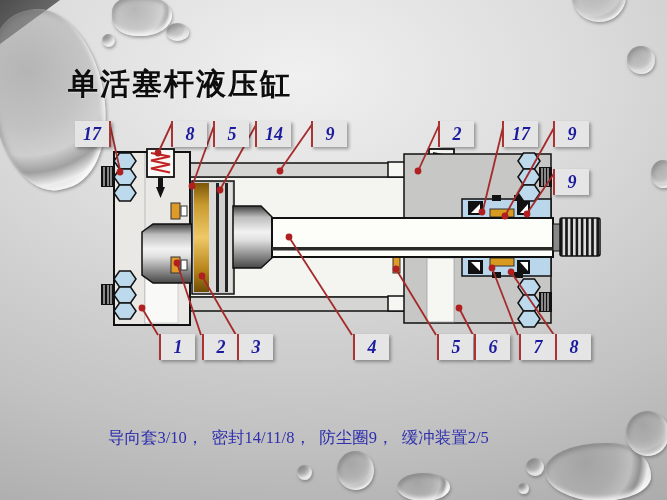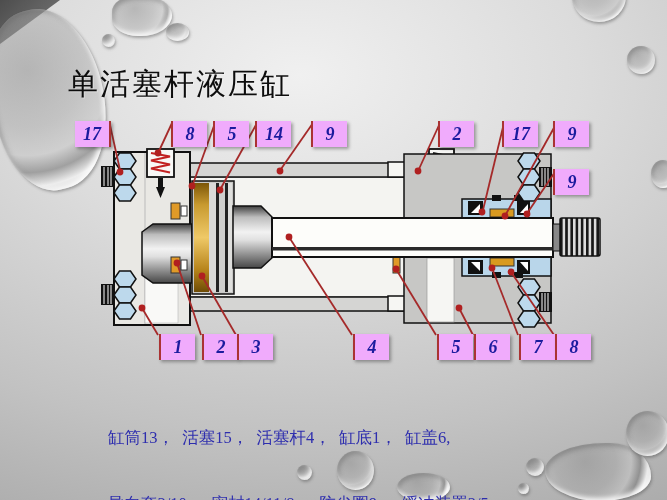--- a/index.html
+++ b/index.html
@@ -14,27 +14,27 @@
     background:radial-gradient(circle at 38% 32%, rgba(148,148,148,.55) 0%, rgba(168,168,168,.5) 40%, rgba(198,198,198,.6) 60%, rgba(128,128,128,.65) 72%, rgba(238,238,238,.95) 82%, rgba(160,160,160,.55) 100%);
     box-shadow:1px 2px 3px rgba(80,80,80,.45), inset -2px -3px 4px rgba(255,255,255,.85), inset 2px 3px 5px rgba(105,105,105,.55);
   }
   .corner-tri{
     position:absolute;left:0;top:0;width:60px;height:44px;
     background:linear-gradient(135deg,#4d4d4d 0%,#6d6d6d 70%,#8c8c8c 100%);
     clip-path:polygon(0 0,100% 0,0 100%);
   }
   .title{
     position:absolute;left:68px;top:64px;
-    font-size:30px;font-weight:normal;color:#0d0d0d;letter-spacing:2px;
+    font-size:30px;font-weight:bold;color:#0d0d0d;letter-spacing:2px;
     text-shadow:1px 1px 0 rgba(255,255,255,.35);
   }
   svg.diagram{position:absolute;left:0;top:0;width:667px;height:500px;}
   .callout{
     position:absolute;min-width:28px;height:26px;line-height:26px;padding:0 3px;
-    background:#f0abfc;text-align:center;
+    background:#e5e5e5;text-align:center;
     font-family:"Liberation Serif","DejaVu Serif",serif;
     font-style:italic;font-weight:bold;font-size:18px;color:#1b1b9e;
     border-left:2px solid #a33;
     box-shadow:2px 2px 3px rgba(40,40,40,.4);
   }
   .callout.tick-right{border-left:none;border-right:2px solid #a33;}
   .caption{
     position:absolute;left:108px;top:383px;width:480px;
     font-size:16.5px;line-height:22px;color:#2e2eae;white-space:pre;
   }
@@ -264,15 +264,14 @@
 <div class="callout" style="left:159px;top:334px;">1</div>
 <div class="callout" style="left:202px;top:334px;">2</div>
 <div class="callout" style="left:237px;top:334px;">3</div>
 <div class="callout" style="left:353px;top:334px;">4</div>
 <div class="callout" style="left:437px;top:334px;">5</div>
 <div class="callout" style="left:474px;top:334px;">6</div>
 <div class="callout" style="left:519px;top:334px;">7</div>
 <div class="callout" style="left:555px;top:334px;">8</div>
 
 <div class="caption">
-  <div>缸筒13，  活塞15，  活塞杆4，  缸底1，  缸盖6,</div>
   <div>导向套3/10，  密封14/11/8，  防尘圈9，  缓冲装置2/5</div>
 </div>
 
 </body></html>

